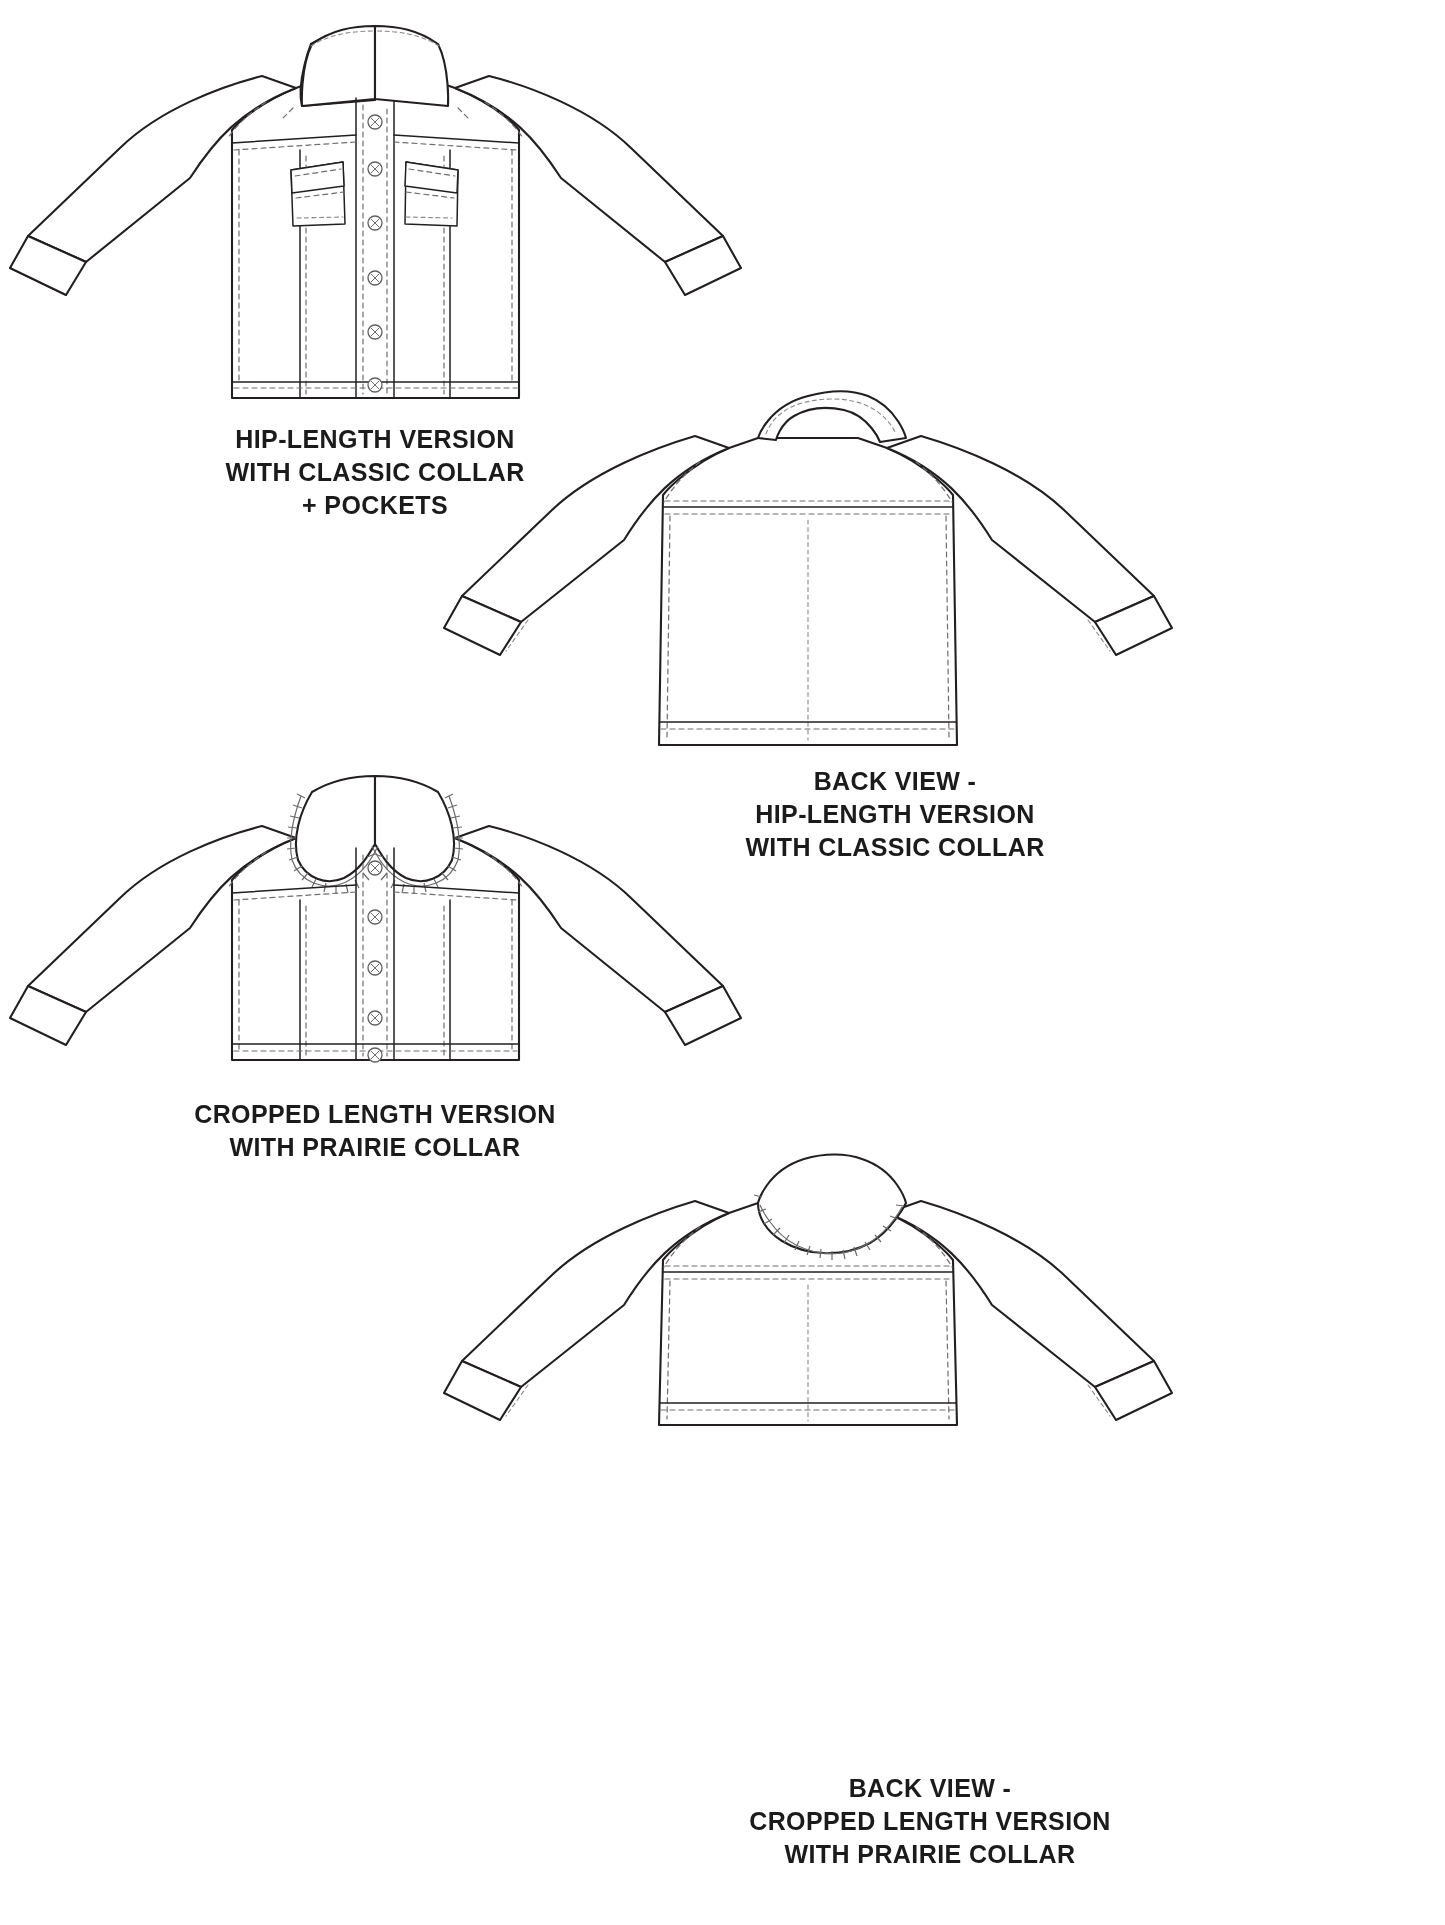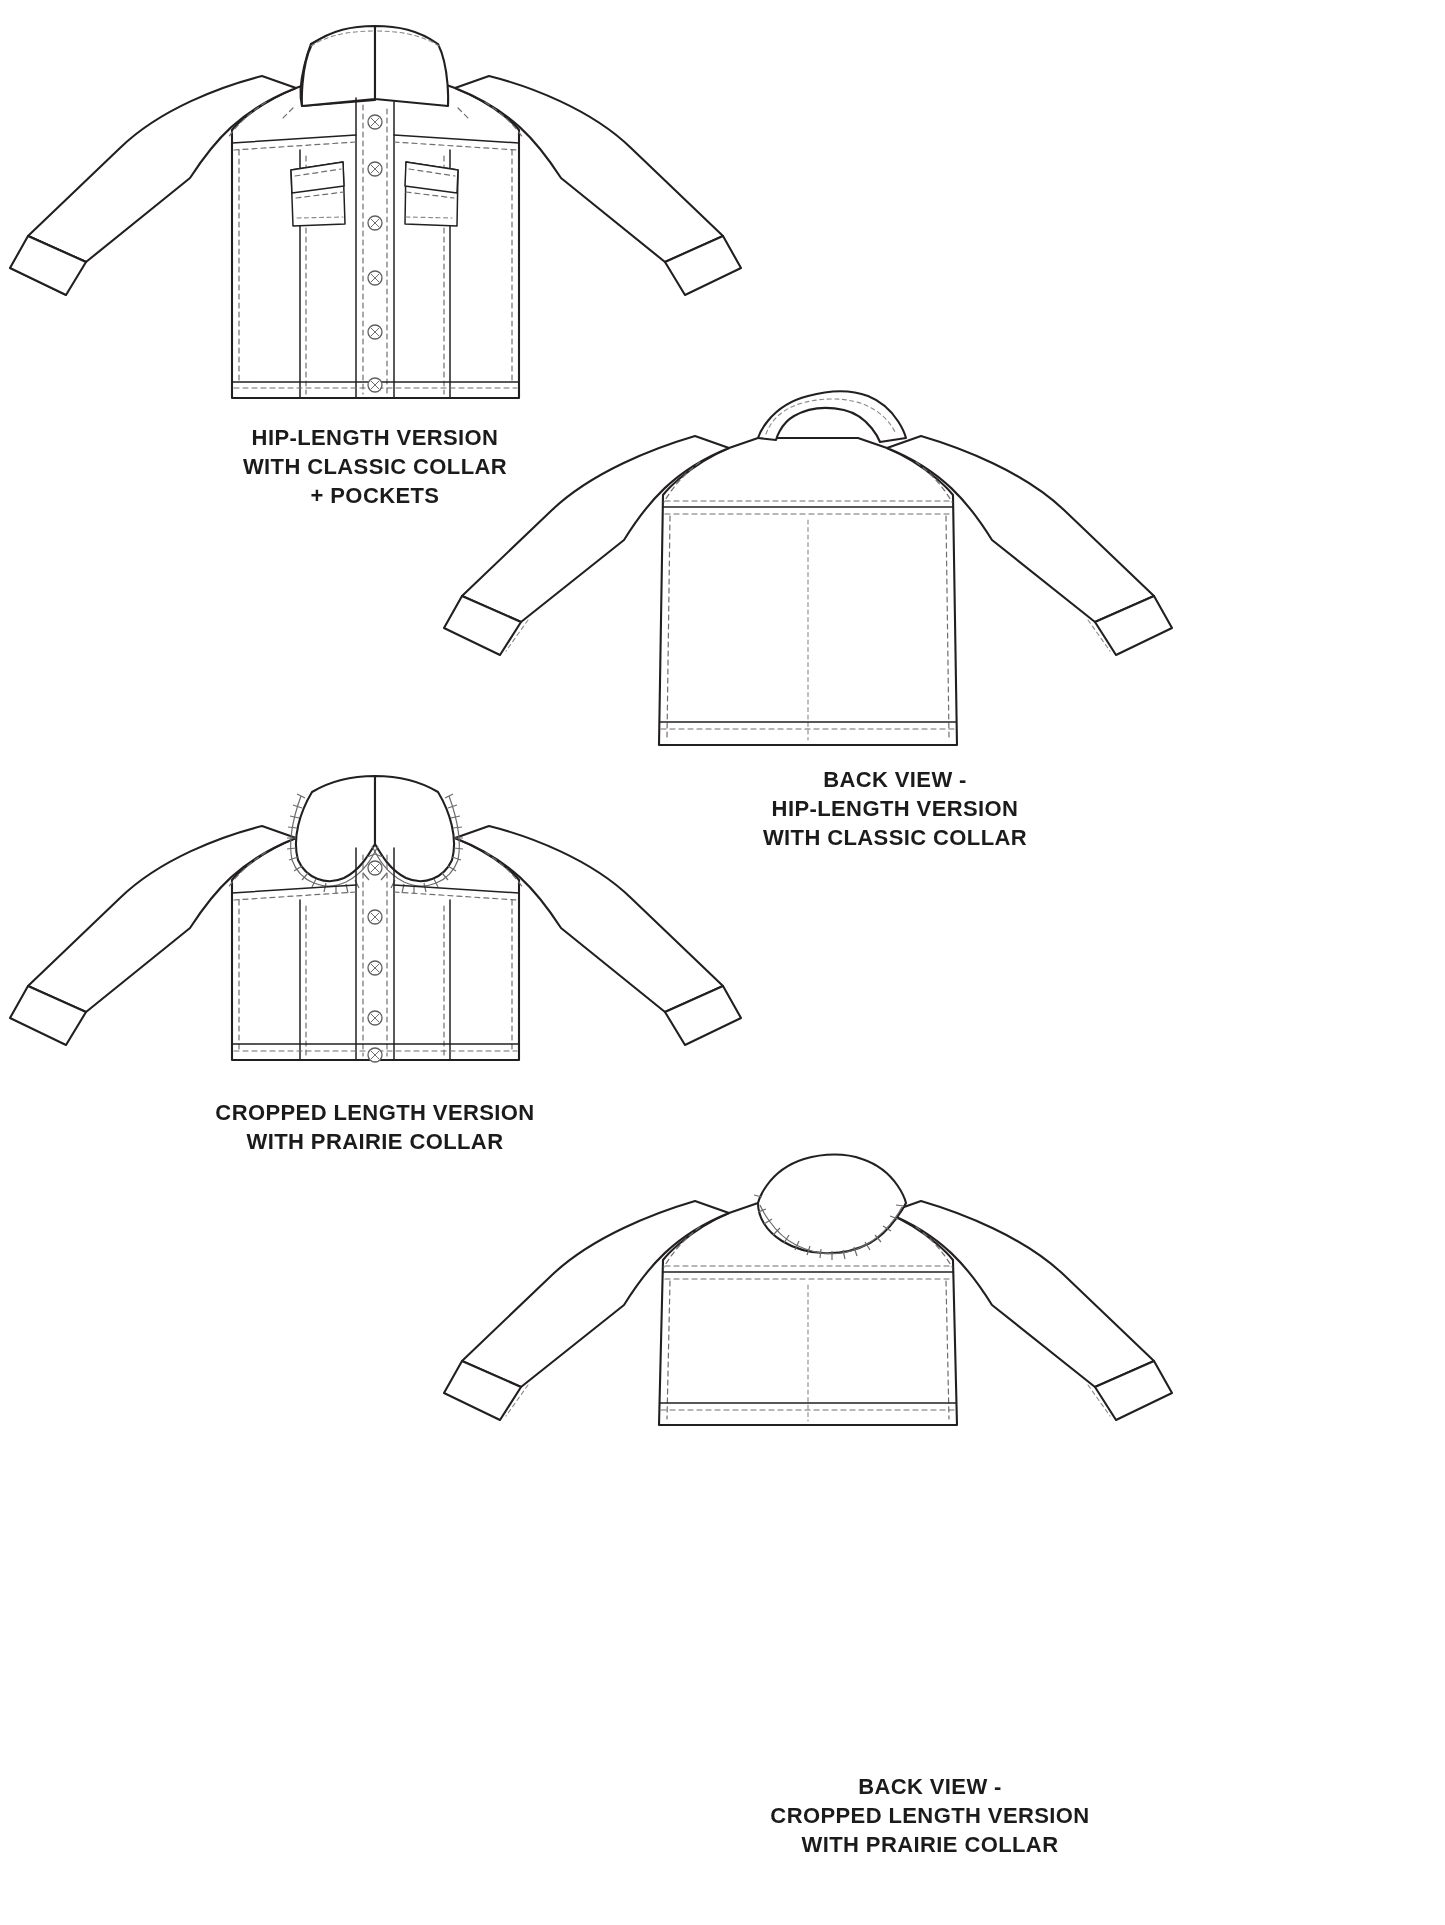--- a/index.html
+++ b/index.html
@@ -20,21 +20,21 @@
     background: #ffffff;
   }
   .fig {
     position: absolute;
   }
   .caption {
     position: absolute;
     text-align: center;
     font-family: "Liberation Sans", sans-serif;
     font-weight: 700;
-    font-size: 22px;
+    font-size: 25px;
     line-height: 1.32;
     letter-spacing: 0.4px;
     color: #1b1b1b;
     white-space: pre-line;
     text-transform: uppercase;
   }
   svg { display: block; overflow: visible; }
   .ln { fill: none; stroke: #231f20; stroke-width: 2.1; stroke-linejoin: round; stroke-linecap: round; }
   .ln-thin { fill: none; stroke: #231f20; stroke-width: 1.5; stroke-linejoin: round; stroke-linecap: round; }
   .stitch { fill: none; stroke: #6f6f6f; stroke-width: 1.2; stroke-dasharray: 5 4; stroke-linecap: round; }

